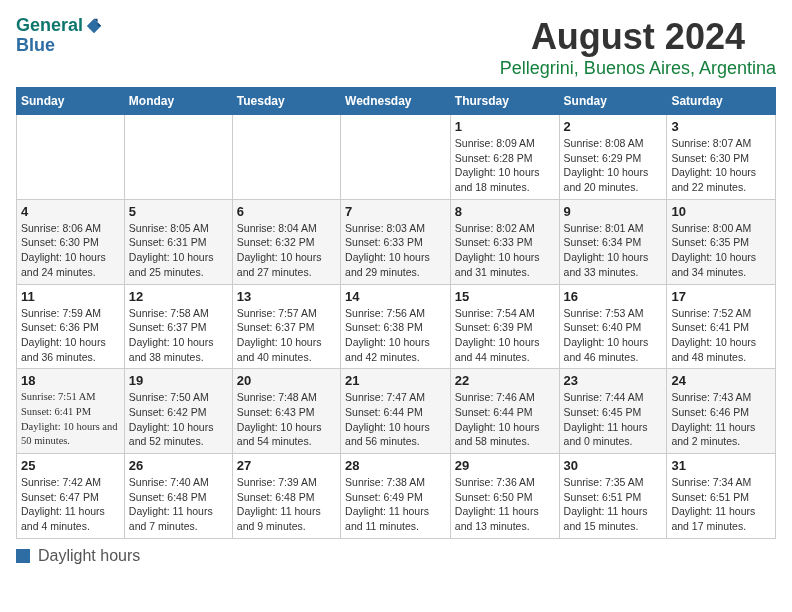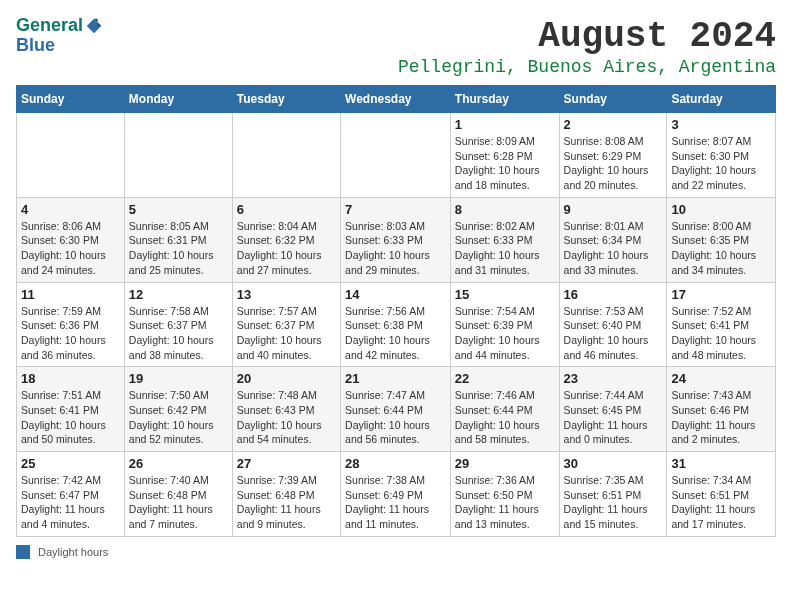--- a/index.html
+++ b/index.html
@@ -26,22 +26,21 @@
       color: #0f766e;
       line-height: 1.1;
     }
     .logo-text-blue {
       font-size: 18px;
       font-weight: bold;
       color: #2e6da4;
       line-height: 1.1;
     }
     .title-section {
-      text-align: right;
-      font-family: Liberation Mono, monospace;
+      text-align: center;
     }
     .month-title {
       font-size: 36px;
       font-weight: bold;
       color: #333;
     }
     .location {
       font-size: 18px;
       color: #15803d;
     }
@@ -79,21 +78,21 @@
     .day-info {
       color: #333;
       font-size: 10.5px;
       line-height: 1.4;
     }
     .empty-cell {
       background: #fff;
     }
     .footer {
       margin-top: 8px;
-      font-size: 11px;
+      font-size: 16px;
       color: #555;
       text-align: left;
     }
     .footer-legend {
       display: flex;
       align-items: center;
       gap: 8px;
     }
     .legend-box {
       width: 14px;
@@ -247,21 +246,21 @@
         <td>
           <div class="day-number">17</div>
           <div class="day-info" style="white-space: pre-line;">Sunrise: 7:52 AM
 Sunset: 6:41 PM
 Daylight: 10 hours and 48 minutes.</div>
         </td>
       </tr>
       <tr>
         <td>
           <div class="day-number">18</div>
-          <div class="day-info" style="white-space: pre-line;">Sunrise: 7:51 AM
+          <div class="day-info" style="white-space: pre-line; font-family: Liberation Serif, serif;">Sunrise: 7:51 AM
 Sunset: 6:41 PM
 Daylight: 10 hours and 50 minutes.</div>
         </td>
         <td>
           <div class="day-number">19</div>
           <div class="day-info" style="white-space: pre-line;">Sunrise: 7:50 AM
 Sunset: 6:42 PM
 Daylight: 10 hours and 52 minutes.</div>
         </td>
         <td>

